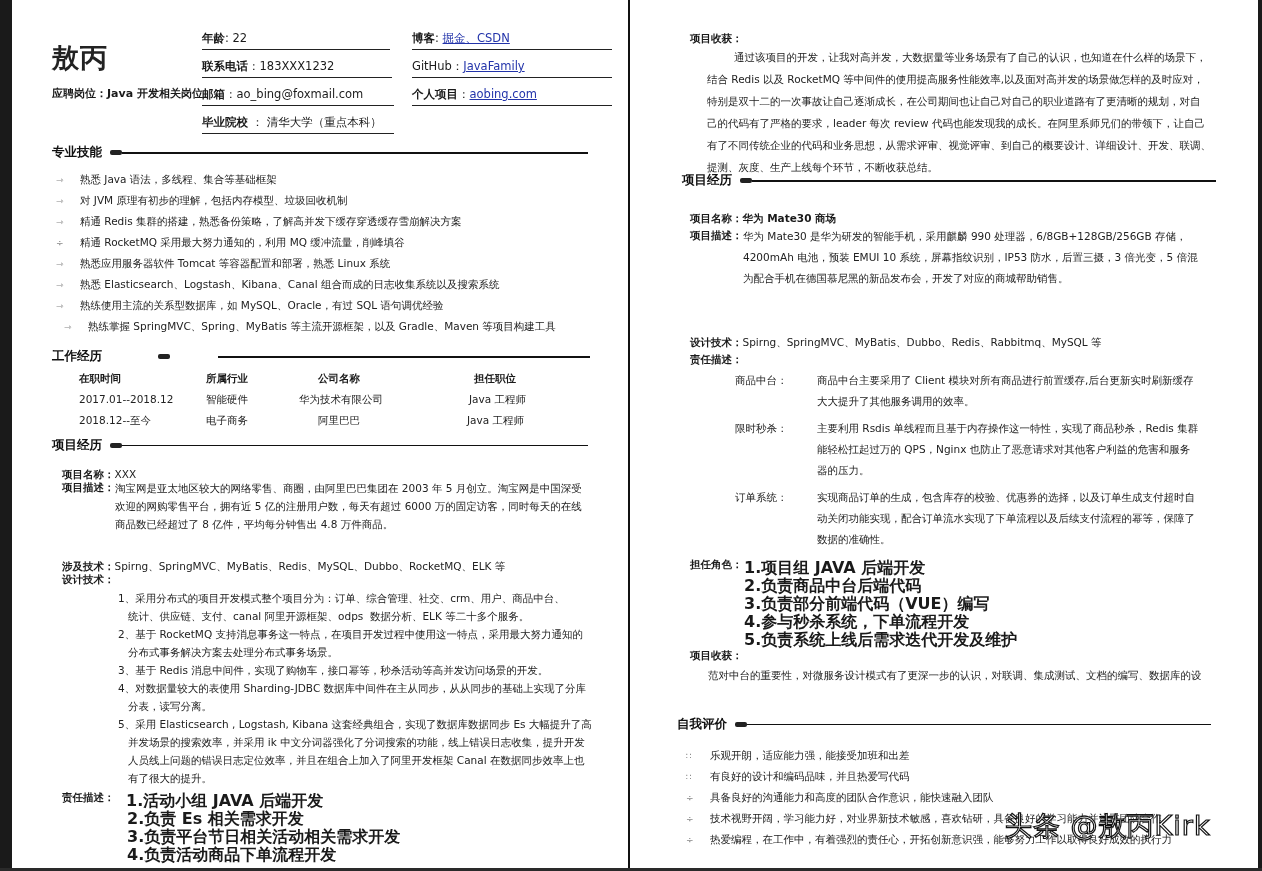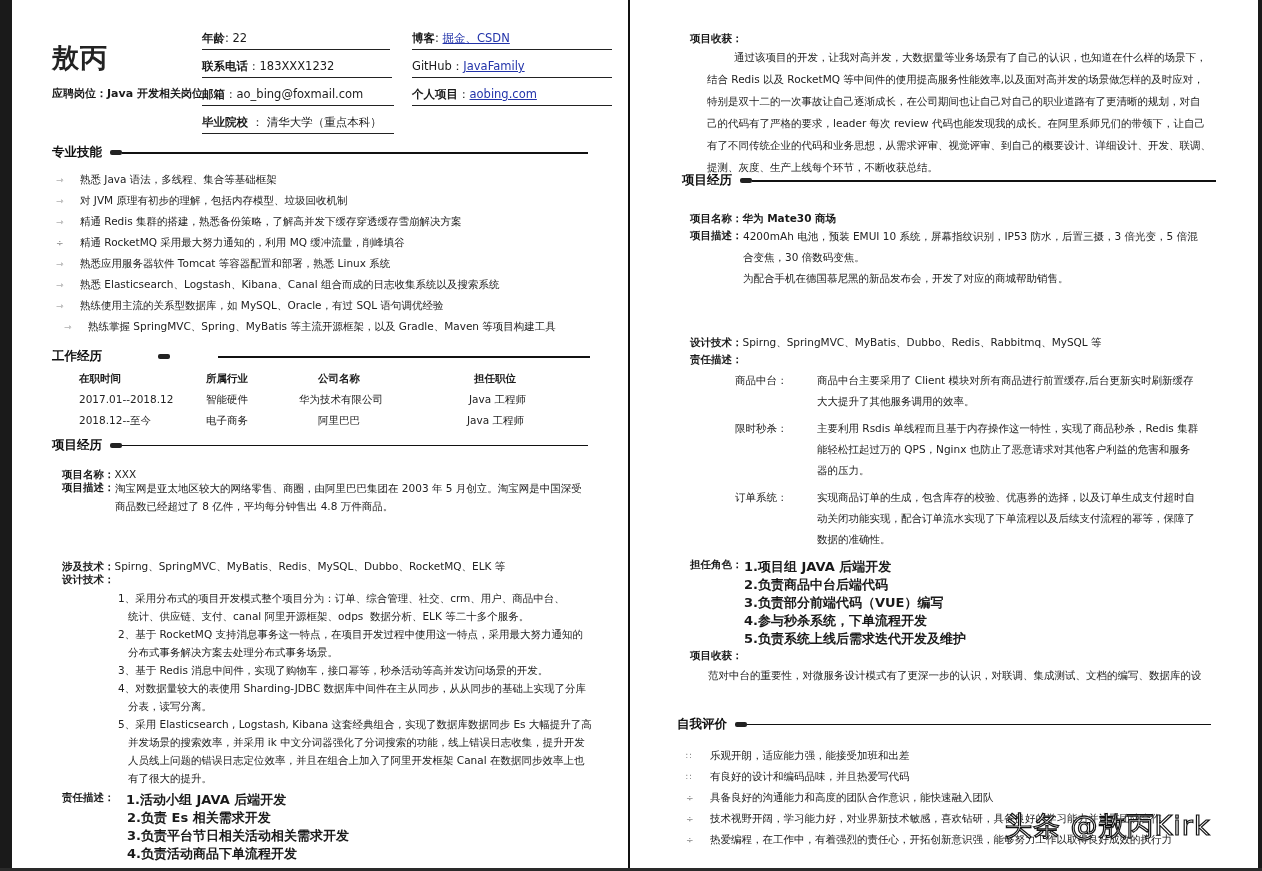--- a/index.html
+++ b/index.html
@@ -21,21 +21,21 @@
   .sec-h { position: absolute; display: flex; align-items: center; font-size: 12.5px; font-weight: bold; color: #111; }
   .sec-h .bar { display: inline-block; width: 12px; height: 5px; background: #222; border-radius: 2px; margin-left: 8px; }
   .sec-h .rule { flex: 1; height: 2px; background: #111; }
 
   .bullet-row { position: absolute; font-size: 10.5px; white-space: nowrap; color: #222; }
   .bullet-row .glyph { display: inline-block; width: 24px; color: #888; font-size: 9px; }
 
   .lbl { font-weight: bold; font-size: 10.5px; }
   .txt { font-size: 10.5px; color: #222; }
   .para { position: absolute; font-size: 10.5px; line-height: 18px; color: #222; }
-  .bold-line { position: absolute; font-size: 13px; font-weight: bold; white-space: nowrap; }
+  .bold-line { position: absolute; font-size: 16px; font-weight: bold; white-space: nowrap; }
   .th { position: absolute; font-size: 10.5px; font-weight: bold; white-space: nowrap; }
   .td { position: absolute; font-size: 10.5px; white-space: nowrap; color: #222; }
   .watermark { position: absolute; font-size: 27px; color: #fff; -webkit-text-stroke: 1.2px #111; white-space: nowrap; letter-spacing: 1px; font-family: "DejaVu Sans", sans-serif; }
   .cursor { position: absolute; left: 632px; top: 278px; font-size: 9px; color: #555; }
 </style>
 </head>
 <body>
 
 <div class="page page-left">
 
@@ -105,20 +105,21 @@
     <span>项目经历</span>
       <span class="bar"></span>
       <span class="rule" style="height:1.5px"></span>
   </div>
   <div class="abs" style="left:50px;top:463px;">
     <span class="lbl">项目名称：</span><span class="txt">XXX</span>
   </div>
   <div class="abs lbl" style="left:50px;top:481px;">项目描述：</div>
   <div id="p1-desc" class="para" style="left:103px;top:479px;">
       <div>淘宝网是亚太地区较大的网络零售、商圈，由阿里巴巴集团在 2003 年 5 月创立。淘宝网是中国深受</div>
+      <div>欢迎的网购零售平台，拥有近 5 亿的注册用户数，每天有超过 6000 万的固定访客，同时每天的在线</div>
       <div>商品数已经超过了 8 亿件，平均每分钟售出 4.8 万件商品。</div>
     </div>
 
   <div class="abs" style="left:50px;top:555px;">
     <span class="lbl">涉及技术：</span><span class="txt">Spirng、SpringMVC、MyBatis、Redis、MySQL、Dubbo、RocketMQ、ELK 等</span>
   </div>
   <div class="abs lbl" style="left:50px;top:573px;">设计技术：</div>
   <div id="p1-design" class="para" style="left:106px;top:589px;white-space:pre;"><div>1、采用分布式的项目开发模式整个项目分为：订单、综合管理、社交、crm、用户、商品中台、</div><div>   统计、供应链、支付、canal 阿里开源框架、odps  数据分析、ELK 等二十多个服务。</div><div>2、基于 RocketMQ 支持消息事务这一特点，在项目开发过程中使用这一特点，采用最大努力通知的</div><div>   分布式事务解决方案去处理分布式事务场景。</div><div>3、基于 Redis 消息中间件，实现了购物车，接口幂等，秒杀活动等高并发访问场景的开发。</div><div>4、对数据量较大的表使用 Sharding-JDBC 数据库中间件在主从同步，从从同步的基础上实现了分库</div><div>   分表，读写分离。</div><div>5、采用 Elasticsearch , Logstash, Kibana 这套经典组合，实现了数据库数据同步 Es 大幅提升了高</div><div>   并发场景的搜索效率，并采用 ik 中文分词器强化了分词搜索的功能，线上错误日志收集，提升开发</div><div>   人员线上问题的错误日志定位效率，并且在组合上加入了阿里开发框架 Canal 在数据同步效率上也</div><div>   有了很大的提升。</div></div>
 
   <div class="abs lbl" style="left:50px;top:791px;">责任描述：</div>
@@ -148,22 +149,22 @@
     <span>项目经历</span>
       <span class="bar"></span>
       <span class="rule"></span>
   </div>
 
   <div class="abs" style="left:60px;top:207px;">
     <span class="lbl">项目名称：</span><span class="lbl">华为 Mate30 商场</span>
   </div>
   <div class="abs lbl" style="left:60px;top:229px;">项目描述：</div>
   <div id="p2-desc" class="para" style="left:113px;top:226px;line-height:21px;">
+      <div>华为 Mate30 是华为研发的智能手机，采用麒麟 990 处理器，6/8GB+128GB/256GB 存储，</div>
       <div>4200mAh 电池，预装 EMUI 10 系统，屏幕指纹识别，IP53 防水，后置三摄，3 倍光变，5 倍混</div>
-      <div>合变焦，30 倍数码变焦。</div>
       <div>为配合手机在德国慕尼黑的新品发布会，开发了对应的商城帮助销售。</div>
     </div>
 
   <div class="abs" style="left:60px;top:331px;">
     <span class="lbl">设计技术：</span><span class="txt">Spirng、SpringMVC、MyBatis、Dubbo、Redis、Rabbitmq、MySQL 等</span>
   </div>
   <div class="abs lbl" style="left:60px;top:353px;">责任描述：</div>
   <div id="p2-resp">
       <div class="td" style="left: 105px; top: 374px;">商品中台：</div>
       <div class="td" style="left: 187px; top: 374px;">商品中台主要采用了 Client 模块对所有商品进行前置缓存,后台更新实时刷新缓存</div>

